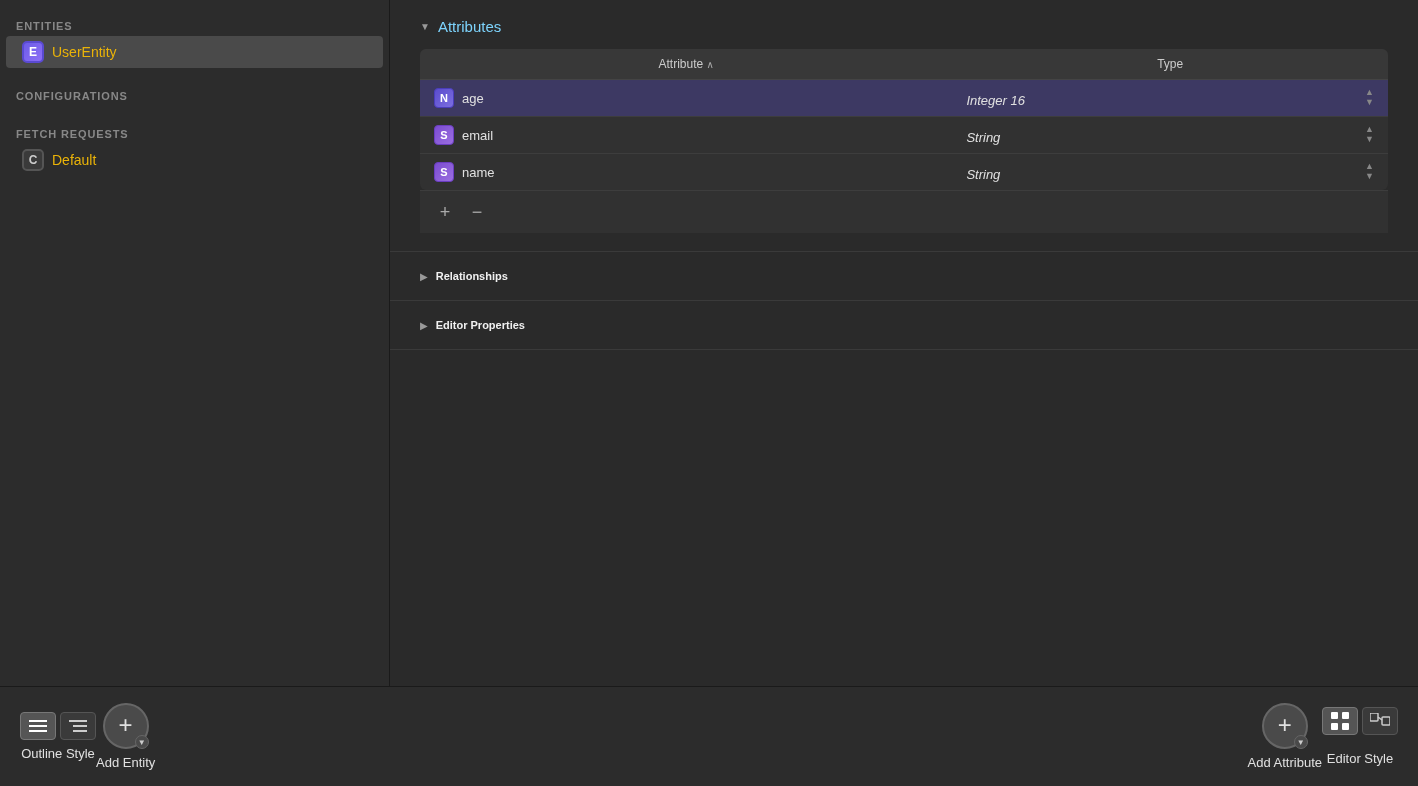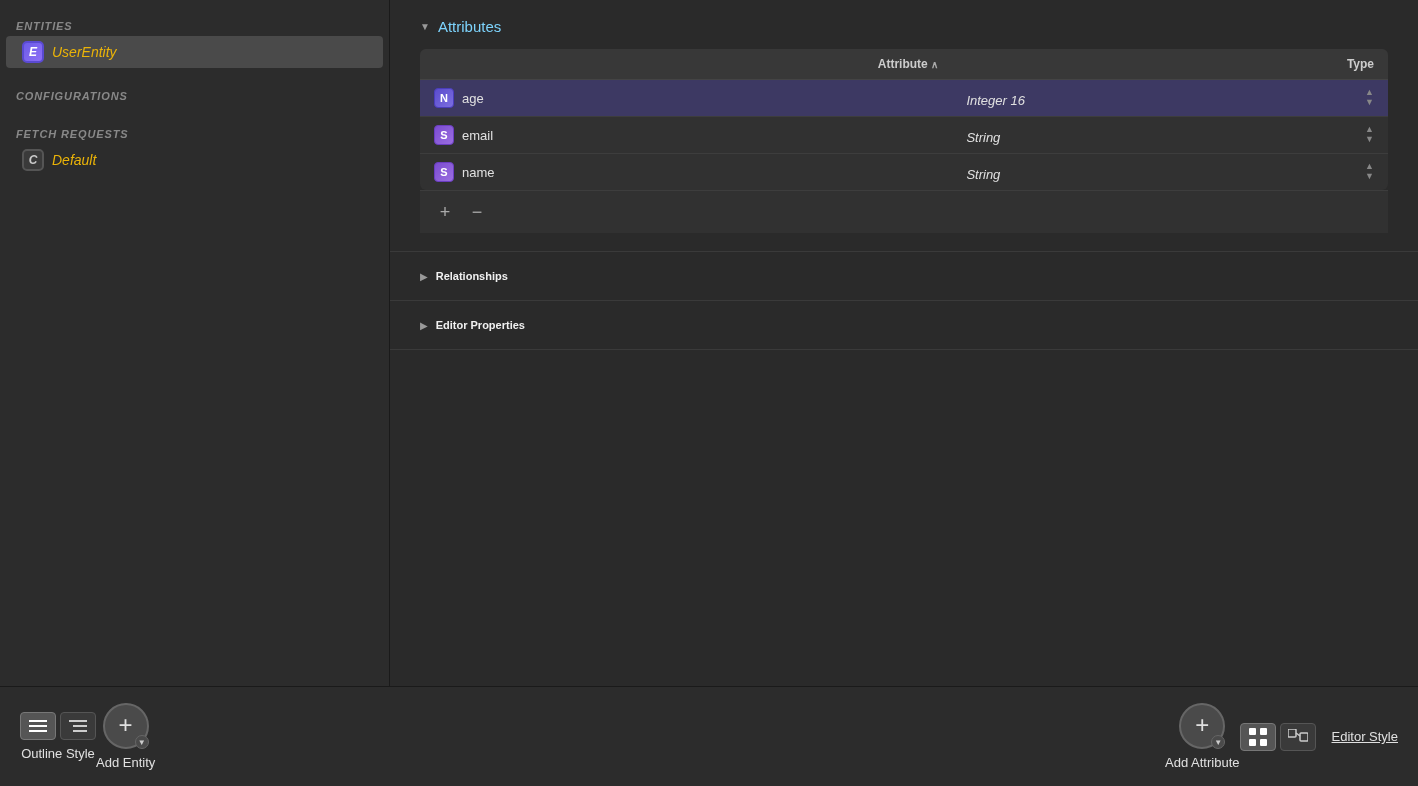--- a/index.html
+++ b/index.html
@@ -23,21 +23,20 @@
 
     
     .sidebar {
       width: 390px;
       background: #2c2c2c;
       border-right: 1px solid #1a1a1a;
       display: flex;
       flex-direction: column;
       padding-top: 10px;
       overflow-y: auto;
-      font-style: italic;
     }
     .sidebar-section-title {
       color: #888;
       font-size: 11px;
       font-weight: 600;
       letter-spacing: 0.08em;
       padding: 10px 16px 4px 16px;
     }
     .sidebar-item {
       display: flex;
@@ -114,24 +113,24 @@
       width: 100%;
       border-collapse: collapse;
       background: #313131;
       border-radius: 6px;
       overflow: hidden;
     }
     .attr-table thead tr {
       background: #383838;
     }
     .attr-table thead th {
-      padding: 8px 14px;
-      text-align: right;
+      padding: 8px 21px;
+      text-align: center;
       font-size: 12px;
-      font-weight: 700;
+      font-weight: 400;
       color: #ccc;
       border-bottom: 1px solid #444;
     }
     .attr-table thead th:first-child {
       width: 55%;
     }
     .sort-arrow {
       color: #aaa;
       font-size: 10px;
     }
@@ -315,24 +314,23 @@
       gap: 6px;
     }
     .toolbar-center-right {
       display: flex;
       flex-direction: column;
       align-items: center;
       gap: 6px;
     }
     .toolbar-right {
       display: flex;
-      flex-direction: row;
+      flex-direction: column;
       align-items: center;
       gap: 16px;
-      text-decoration: underline;
     }
 
     .spacer { flex: 1; }
   </style>
 </head>
 <body>
 
 <div class="main-layout">
 
   <div class="sidebar">

